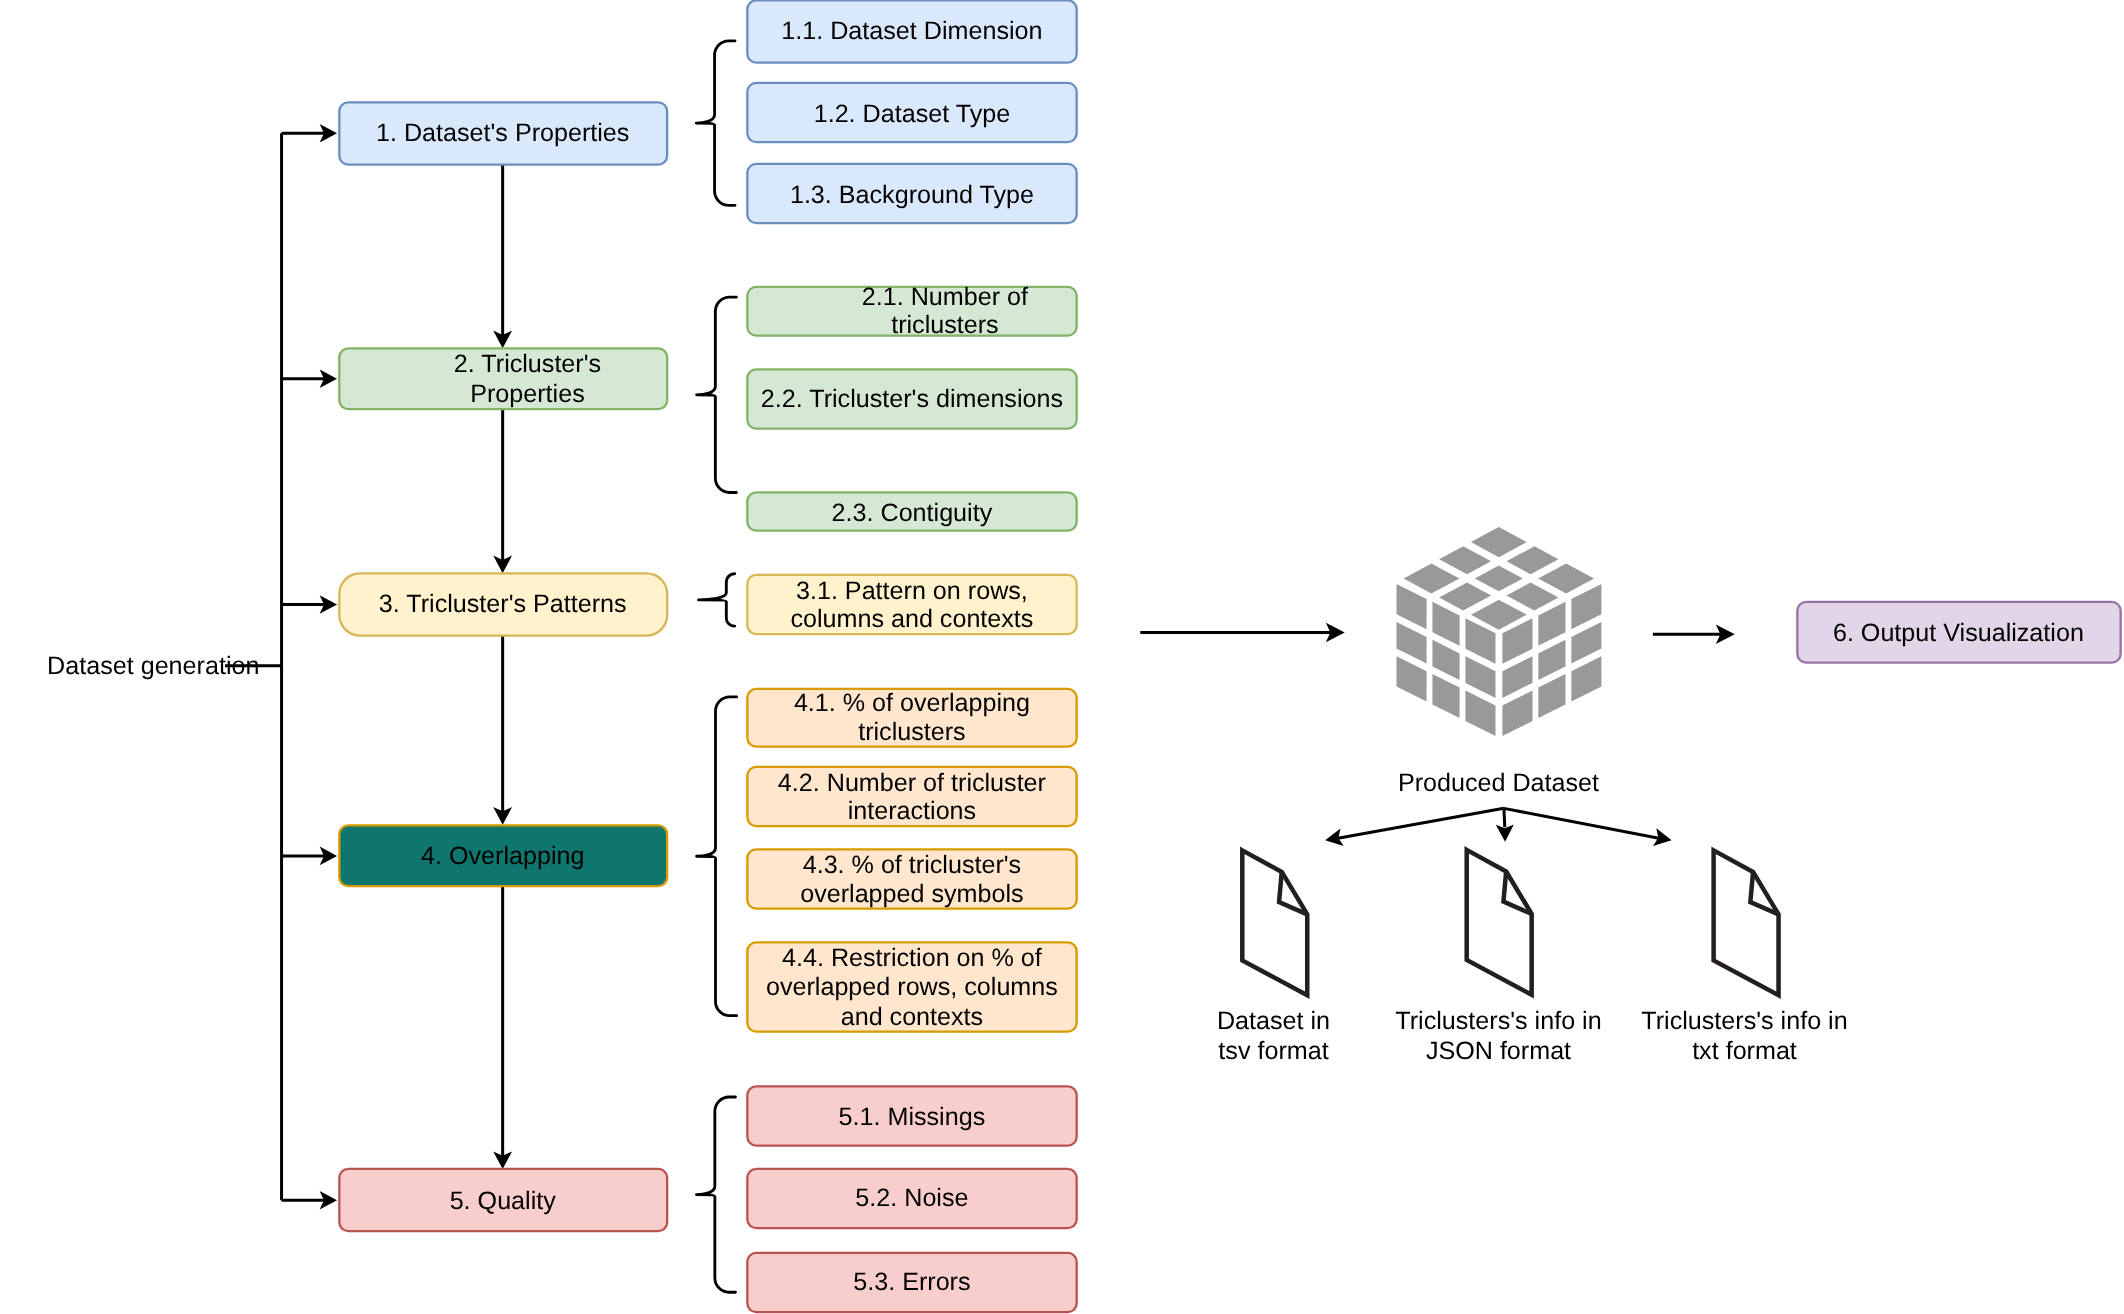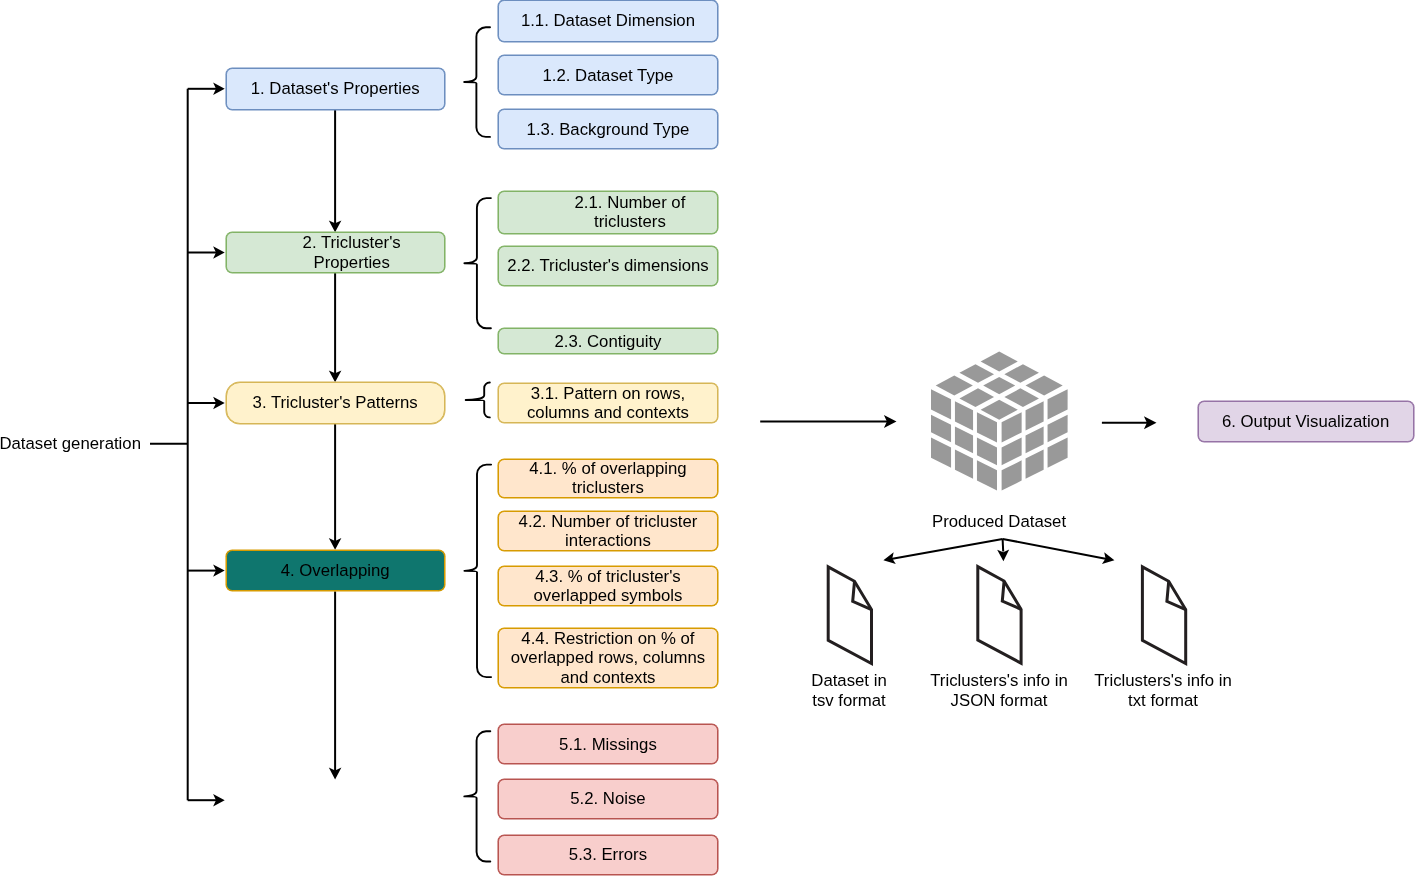--- a/index.html
+++ b/index.html
@@ -119,21 +119,21 @@
     </div>
   <div class="nodebox sub" style="left: 498.3px; top: 54.8px; width: 219.3px; height: 40.7px; background: rgb(218, 232, 252); border-color: rgb(108, 142, 191); --stroke: #6c8ebf;">
       <span>1.2. Dataset Type</span>
     </div>
   <div class="nodebox sub" style="left: 498.3px; top: 109.2px; width: 219.3px; height: 39.8px; background: rgb(218, 232, 252); border-color: rgb(108, 142, 191); --stroke: #6c8ebf;">
       <span>1.3. Background Type</span>
     </div>
   <div class="nodebox" style="left: 225.5px; top: 232.2px; width: 219.3px; height: 40.7px; background: rgb(213, 232, 212); border-color: rgb(130, 179, 102); padding-left: 33px; --stroke: #82b366;">
       <span>2. Tricluster's Properties</span>
     </div>
-  <div class="nodebox sub" style="left: 498.3px; top: 190.9px; width: 219.3px; height: 43px; background: rgb(213, 232, 212); border-color: rgb(130, 179, 102); padding-left: 44px; --stroke: #82b366;">
+  <div class="nodebox sub" style="left: 498.3px; top: 190.9px; width: 219.3px; height: 33px; background: rgb(213, 232, 212); border-color: rgb(130, 179, 102); padding-left: 44px; --stroke: #82b366;">
       <span>2.1. Number of triclusters</span>
     </div>
   <div class="nodebox sub" style="left: 498.3px; top: 245.5px; width: 219.3px; height: 40.8px; background: rgb(213, 232, 212); border-color: rgb(130, 179, 102); --stroke: #82b366;">
       <span>2.2. Tricluster's dimensions</span>
     </div>
   <div class="nodebox sub" style="left: 498.3px; top: 300.3px; width: 219.3px; height: 26px; background: rgb(213, 232, 212); border-color: rgb(130, 179, 102); margin-top: 28px; --stroke: #82b366;">
       <span>2.3. Contiguity</span>
     </div>
   <div class="nodebox" style="left: 225.5px; top: 382.2px; width: 219.3px; height: 41.5px; background: rgb(255, 242, 204); border-color: rgb(214, 182, 86); border-radius: 14px; --stroke: #d6b656;">
       <span>3. Tricluster's Patterns</span>
@@ -149,31 +149,34 @@
     </div>
   <div class="nodebox sub" style="left: 498.3px; top: 511.4px; width: 219.3px; height: 40px; background: rgb(255, 230, 204); border-color: rgb(215, 155, 0); --stroke: #d79b00;">
       <span>4.2. Number of tricluster interactions</span>
     </div>
   <div class="nodebox sub" style="left: 498.3px; top: 565.6px; width: 219.3px; height: 40px; background: rgb(255, 230, 204); border-color: rgb(215, 155, 0); --stroke: #d79b00;">
       <span>4.3. % of tricluster's overlapped symbols</span>
     </div>
   <div class="nodebox sub" style="left: 498.3px; top: 628.4px; width: 219.3px; height: 59.3px; background: rgb(255, 230, 204); border-color: rgb(215, 155, 0); --stroke: #d79b00;">
       <span>4.4. Restriction on % of overlapped rows, columns and contexts</span>
     </div>
+  <div class="nodebox" style="left: 225.5px; top: 779.4px; width: 219.3px; height: 41.5px; background: rgb(248, 206, 204); border-color: rgb(184, 84, 80); --stroke: #b85450;">
+      <span>5. Quality</span>
+    </div>
   <div class="nodebox sub" style="left: 498.3px; top: 724.2px; width: 219.3px; height: 40.2px; background: rgb(248, 206, 204); border-color: rgb(184, 84, 80); --stroke: #b85450;">
       <span>5.1. Missings</span>
     </div>
   <div class="nodebox sub" style="left: 498.3px; top: 779.2px; width: 219.3px; height: 39.6px; background: rgb(248, 206, 204); border-color: rgb(184, 84, 80); --stroke: #b85450;">
       <span>5.2. Noise</span>
     </div>
   <div class="nodebox sub" style="left: 498.3px; top: 834.6px; width: 219.3px; height: 40.5px; background: rgb(248, 206, 204); border-color: rgb(184, 84, 80); --stroke: #b85450;">
       <span>5.3. Errors</span>
     </div>
 
-  <div class="flabel lft" style="left:-0.6px;top:434.0px;width:150px;">Dataset generation</div>
+  <div class="flabel lft" style="left:-0.6px;top:434.0px;width:150px;padding-left:32px;">Dataset generation</div>
   <div class="nodebox" style="left: 1197.5px; top: 400.8px; width: 216.2px; height: 41.4px; background: rgb(225, 213, 231); border-color: rgb(150, 115, 166); --stroke: #9673a6;">
       <span>6. Output Visualization</span>
     </div>
   <div class="flabel" style="left:879px;top:512.3px;width:240px;">Produced Dataset</div>
   <div class="flabel" style="left:729.0px;top:671.3px;width:240px;"><span>Dataset in</span><br><span>tsv format</span></div>
   <div class="flabel" style="left:879.0px;top:671.3px;width:240px;"><span>Triclusters's info in</span><br><span>JSON format</span></div>
   <div class="flabel" style="left:1043.0px;top:671.3px;width:240px;"><span>Triclusters's info in</span><br><span>txt format</span></div>
 
 </div>
 

